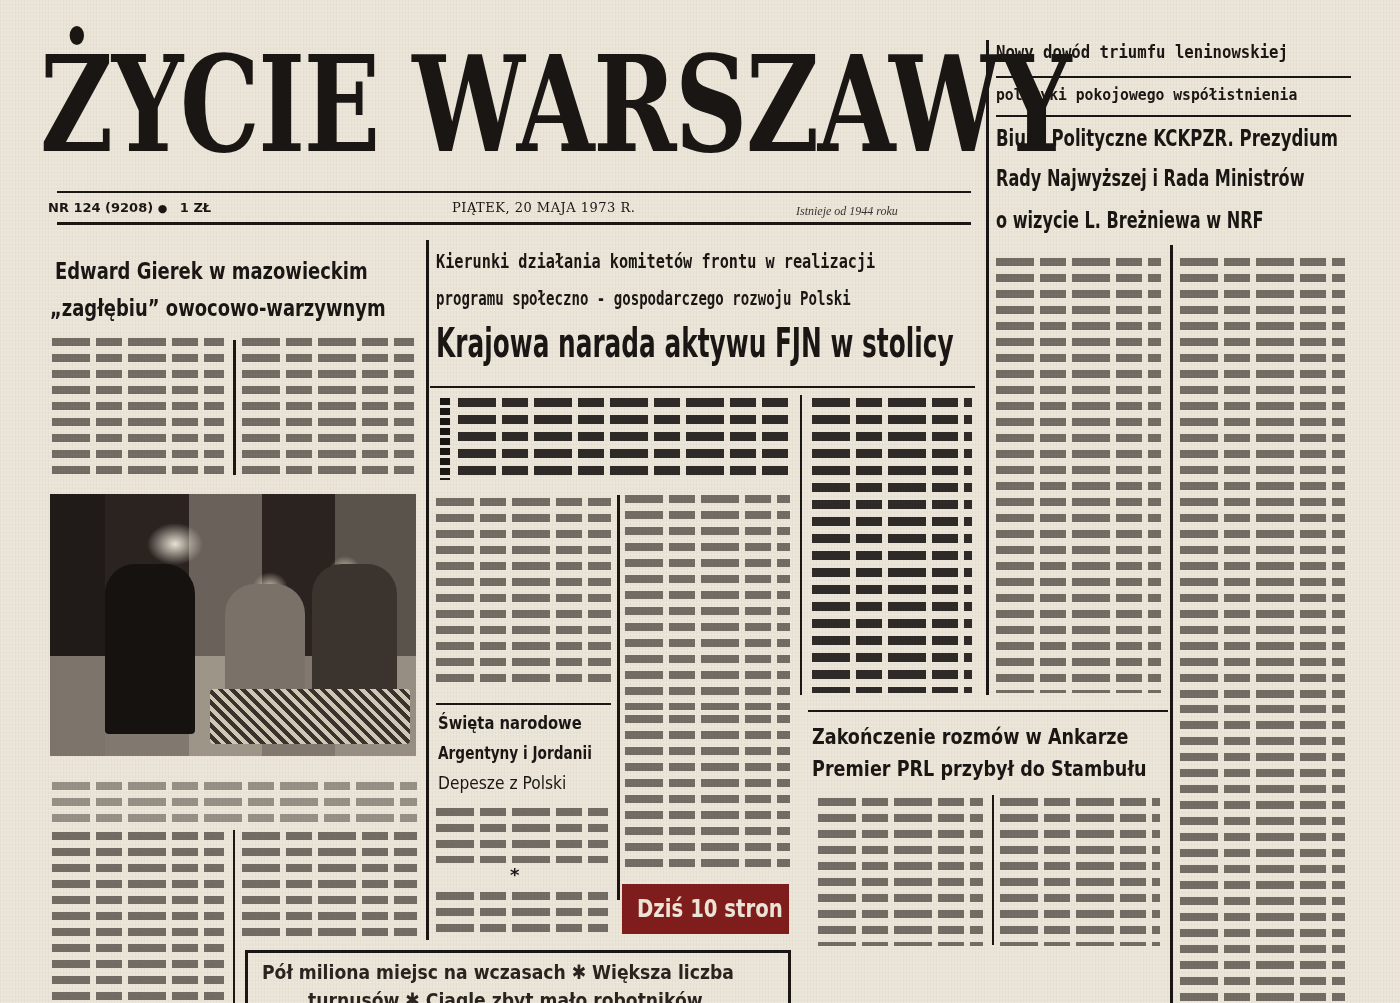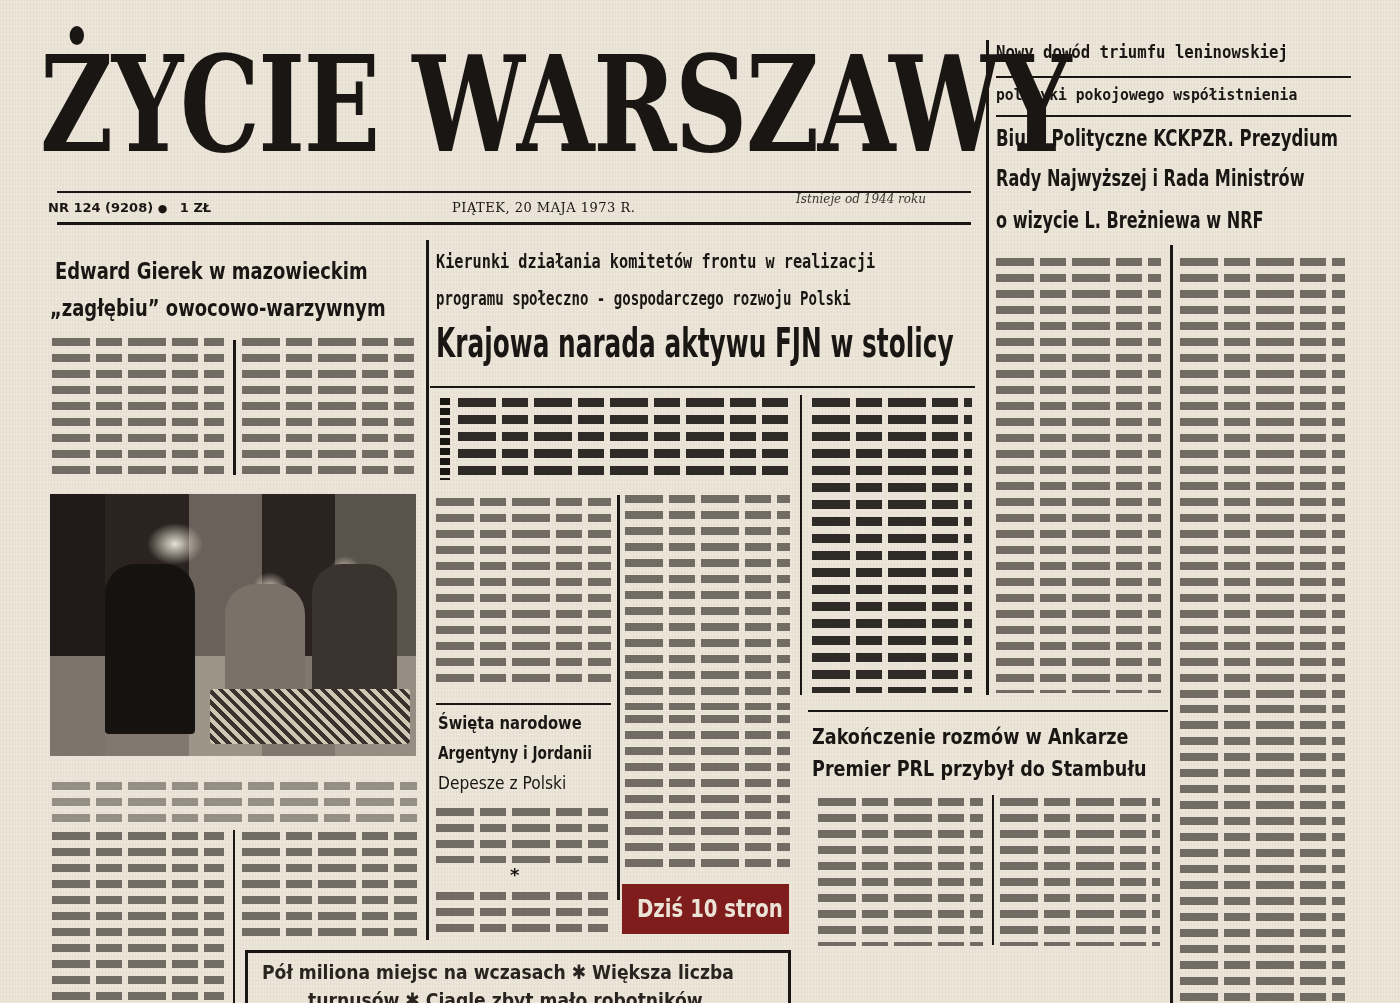--- a/index.html
+++ b/index.html
@@ -72,21 +72,21 @@
 
 <div class="rule" style="left:57px; top:191px; width:914px; height:2px;"></div>
 <div class="rule" style="left:57px; top:222px; width:914px; height:3px;"></div>
 
 <div class="abs dateline" style="left:48px; top:200px;">
   <span>NR 124 (9208)</span>
   <span style="font-size:11px;">●</span>
   <span style="margin-left:8px;">1 ZŁ</span>
 </div>
 <div class="abs dateline serif" style="left:452px; top:200px;">PIĄTEK, 20 MAJA 1973 R.</div>
-<div class="abs dateline italic" style="left:796px; top:192px;">Istnieje od 1944 roku</div>
+<div class="abs dateline italic" style="left:796px; top:204px;font-family:Liberation Serif, serif;">Istnieje od 1944 roku</div>
 
 <div class="rule" style="left:986px; top:40px; width:3px; height:655px;"></div>
 <div class="rule" style="left:426px; top:240px; width:3px; height:700px;"></div>
 <div class="rule" style="left:617px; top:495px; width:3px; height:405px;"></div>
 <div class="rule" style="left:1170px; top:245px; width:3px; height:758px;"></div>
 <div class="rule" style="left:800px; top:395px; width:2px; height:300px;"></div>
 
 <div class="abs head" style="left:996px; top:42px; font-size:17px; transform:scaleX(0.92);">Nowy dowód triumfu leninowskiej</div>
 <div class="rule" style="left:996px; top:76px; width:355px; height:2px;"></div>
 <div class="abs head" style="left:996px; top:85px; font-size:16px; transform:scaleX(0.92);">polityki pokojowego współistnienia</div>

